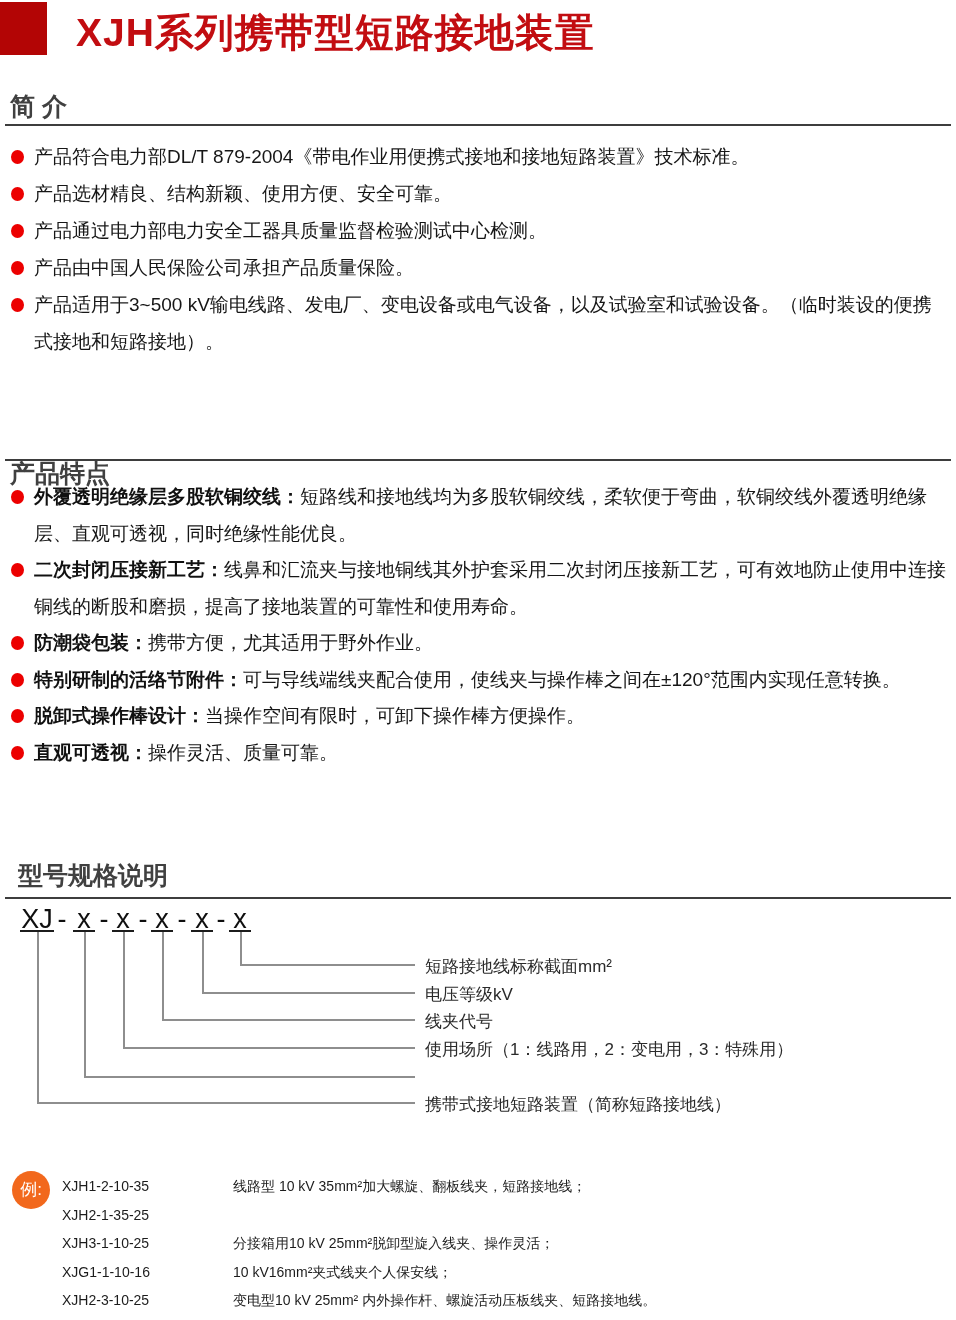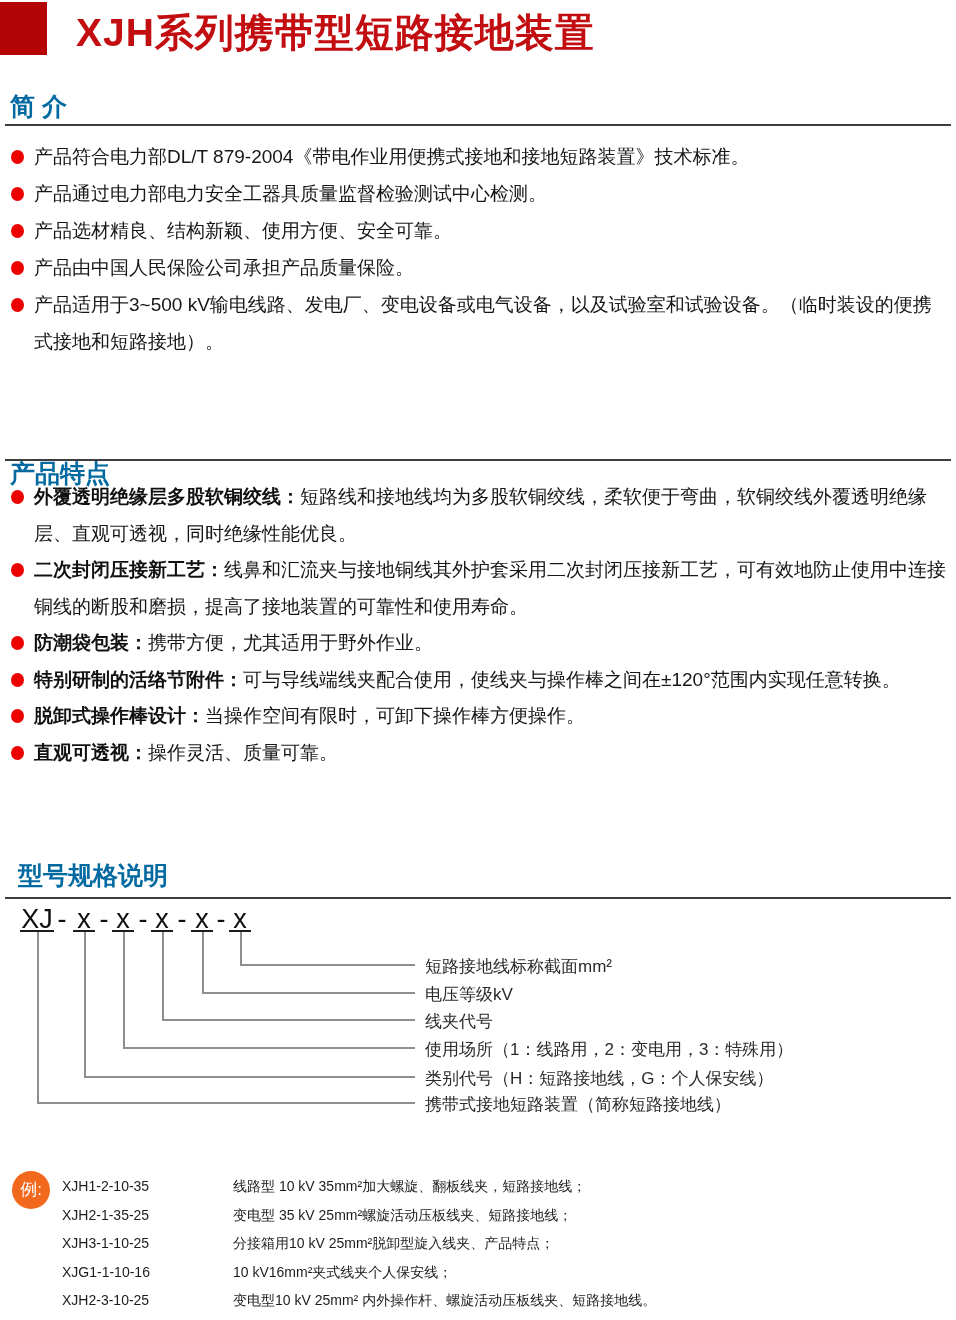--- a/index.html
+++ b/index.html
@@ -6,21 +6,21 @@
   html,body { background:#ffffff; }
   body { font-family:"Liberation Sans","DejaVu Sans",sans-serif; }
   .page { position:relative; width:956px; height:1320px; background:#ffffff; overflow:hidden; }
 
   
   .red-square { position:absolute; left:0; top:2px; width:47px; height:53px; background:#b30505; }
   .page-title { position:absolute; left:76px; top:6px; font-size:39px; font-weight:bold;
                 color:#c20d11; letter-spacing:1px; white-space:nowrap; }
 
   
-  .sec-head { position:absolute; font-size:25px; font-weight:bold; color:#0369a1; white-space:nowrap; }
+  .sec-head { position:absolute; font-size:25px; font-weight:bold; color:#404040; white-space:nowrap; }
   .sec-rule { position:absolute; left:5px; width:946px; height:2px; background:#3d3d3d; }
 
   
   .blist { position:absolute; left:10px; list-style:none; }
   .blist li { position:relative; padding-left:24px; font-size:19px; color:#161616; }
   .intro-list { top:138px; width:936px; }
   .intro-list li { line-height:37px; }
   .intro-list .dot { top:12px; }
   .feat-list { top:479px; width:940px; }
   .feat-list li { line-height:36.5px; }
@@ -49,22 +49,22 @@
 
 <div class="page">
 
   <div class="red-square"></div>
   <h1 class="page-title">XJH系列携带型短路接地装置</h1>
 
   <h2 class="sec-head" style="left:10px; top:90px;">简 介</h2>
   <div class="sec-rule" style="top:124px;"></div>
   <ul class="blist intro-list">
     <li><span class="dot"></span><span>产品符合电力部DL/T 879-2004《带电作业用便携式接地和接地短路装置》技术标准。</span></li>
+    <li><span class="dot"></span><span>产品选材精良、结构新颖、使用方便、安全可靠。</span></li>
     <li><span class="dot"></span><span>产品通过电力部电力安全工器具质量监督检验测试中心检测。</span></li>
-    <li><span class="dot"></span><span>产品选材精良、结构新颖、使用方便、安全可靠。</span></li>
     <li><span class="dot"></span><span>产品由中国人民保险公司承担产品质量保险。</span></li>
     <li><span class="dot"></span><span>产品适用于3~500 kV输电线路、发电厂、变电设备或电气设备，以及试验室和试验设备。（临时装设的便携式接地和短路接地）。</span></li>
   </ul>
 
   <h2 class="sec-head" style="left:10px; top:428px;margin-top:29px;">产品特点</h2>
   <div class="sec-rule" style="top:459px;"></div>
   <ul class="blist feat-list">
     <li><span class="dot"></span><span class="lead">外覆透明绝缘层多股软铜绞线：</span><span>短路线和接地线均为多股软铜绞线，柔软便于弯曲，软铜绞线外覆透明绝缘层、直观可透视，同时绝缘性能优良。</span></li>
     <li><span class="dot"></span><span class="lead">二次封闭压接新工艺：</span><span>线鼻和汇流夹与接地铜线其外护套采用二次封闭压接新工艺，可有效地防止使用中连接铜线的断股和磨损，提高了接地装置的可靠性和使用寿命。</span></li>
     <li><span class="dot"></span><span class="lead">防潮袋包装：</span><span>携带方便，尤其适用于野外作业。</span></li>
@@ -99,36 +99,34 @@
   <div class="connector" style="left:202px; top:932px; width:213px; height:62px;"></div>
   <div class="connector" style="left:162px; top:932px; width:253px; height:89px;"></div>
   <div class="connector" style="left:123px; top:932px; width:292px; height:117px;"></div>
   <div class="connector" style="left:84px;  top:932px; width:331px; height:146px;"></div>
   <div class="connector" style="left:37px;  top:932px; width:378px; height:172px;"></div>
 
   <div class="spec-label" style="top:955px;">短路接地线标称截面mm²</div>
   <div class="spec-label" style="top:983px;">电压等级kV</div>
   <div class="spec-label" style="top:1010px;">线夹代号</div>
   <div class="spec-label" style="top:1038px;">使用场所（1：线路用，2：变电用，3：特殊用）</div>
-  <div class="spec-label" style="top:1067px;">类别代号（H：短路接地线，G：个人保安线）</div>
   <div class="spec-label" style="top:1093px;">携带式接地短路装置（简称短路接地线）</div>
 
   <div class="example-badge">例:</div>
   <div class="example-rows">
     <div class="example-row">
       <span class="example-code">XJH1-2-10-35</span>
       <span class="example-desc">线路型 10 kV 35mm²加大螺旋、翻板线夹，短路接地线；</span>
     </div>
     <div class="example-row">
       <span class="example-code">XJH2-1-35-25</span>
-      <span class="example-desc">变电型 35 kV 25mm²螺旋活动压板线夹、短路接地线；</span>
     </div>
     <div class="example-row">
       <span class="example-code">XJH3-1-10-25</span>
-      <span class="example-desc">分接箱用10 kV 25mm²脱卸型旋入线夹、产品特点；</span>
+      <span class="example-desc">分接箱用10 kV 25mm²脱卸型旋入线夹、操作灵活；</span>
     </div>
     <div class="example-row">
       <span class="example-code">XJG1-1-10-16</span>
       <span class="example-desc">10 kV16mm²夹式线夹个人保安线；</span>
     </div>
     <div class="example-row">
       <span class="example-code">XJH2-3-10-25</span>
       <span class="example-desc">变电型10 kV 25mm² 内外操作杆、螺旋活动压板线夹、短路接地线。</span>
     </div>
   </div>

